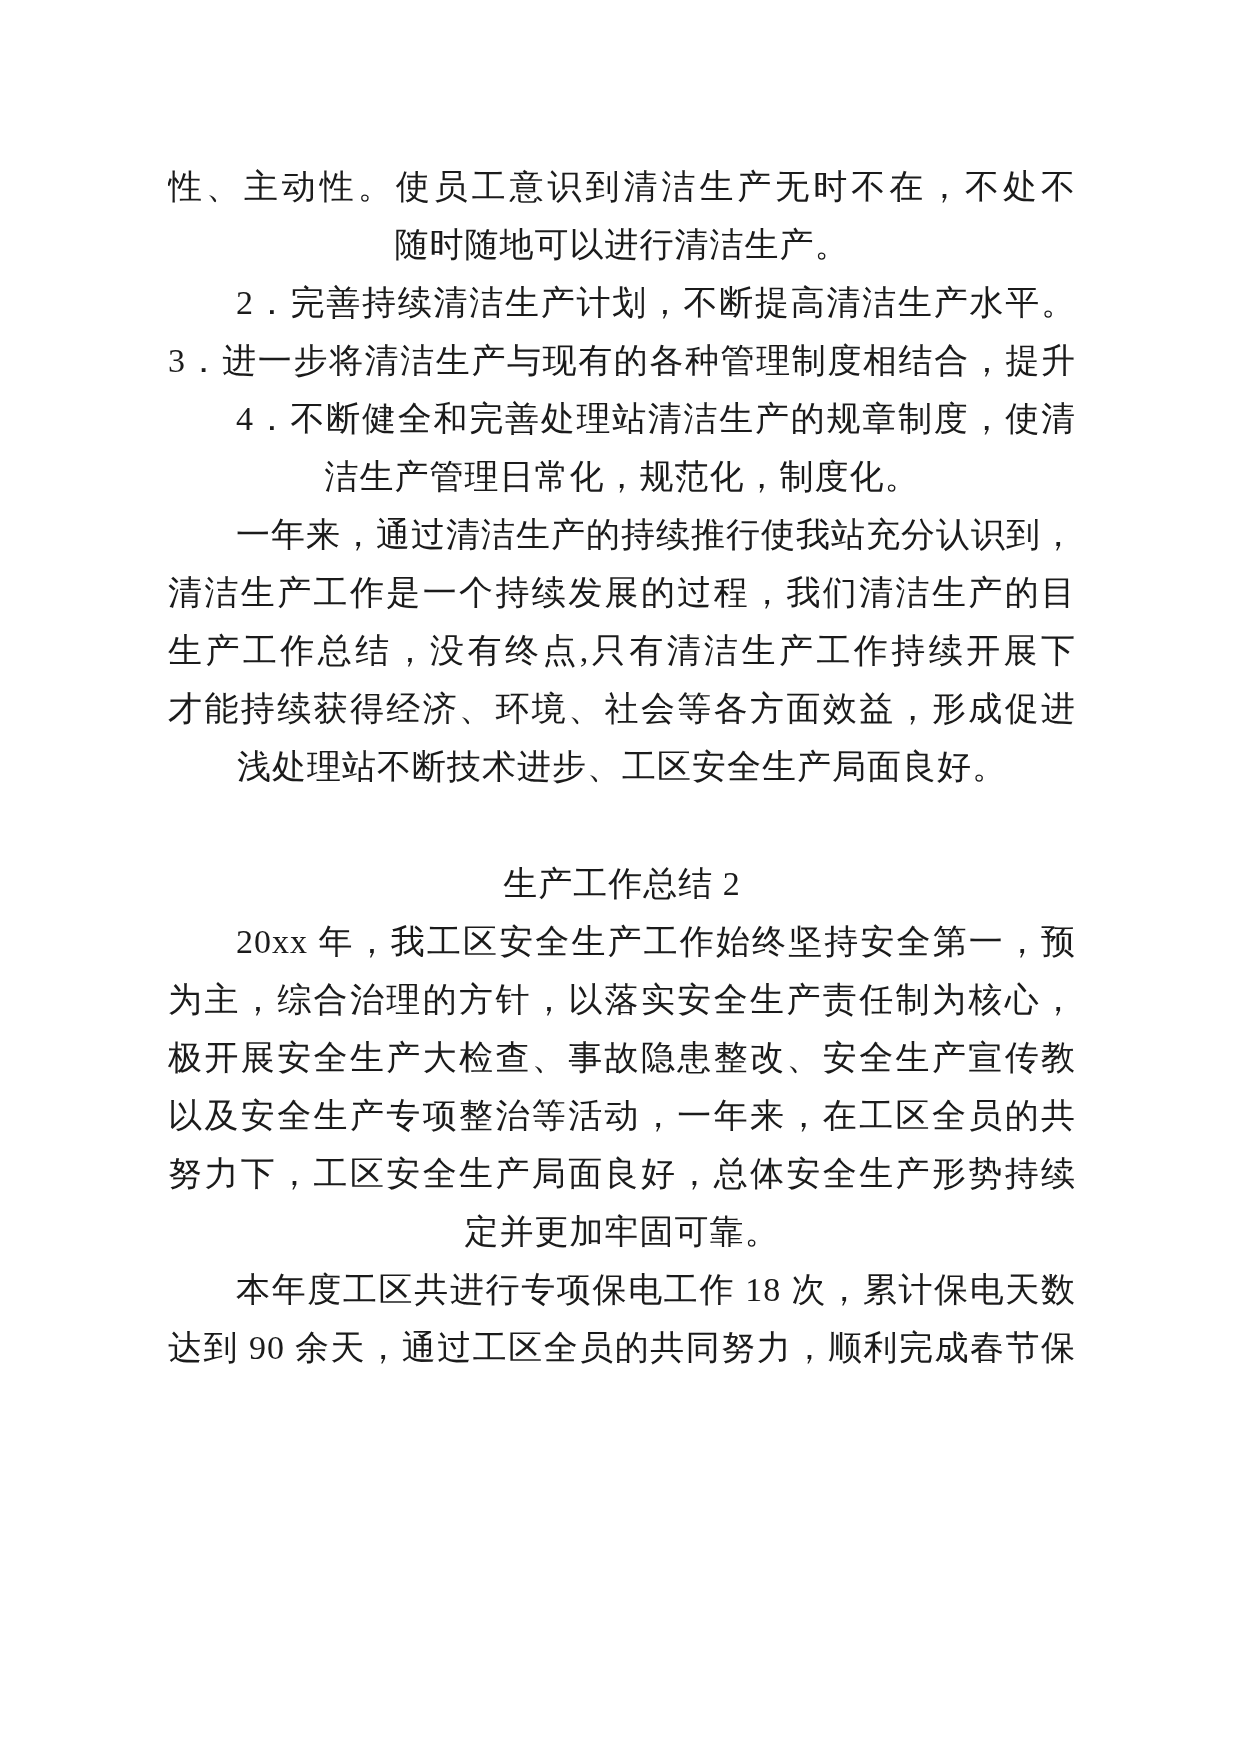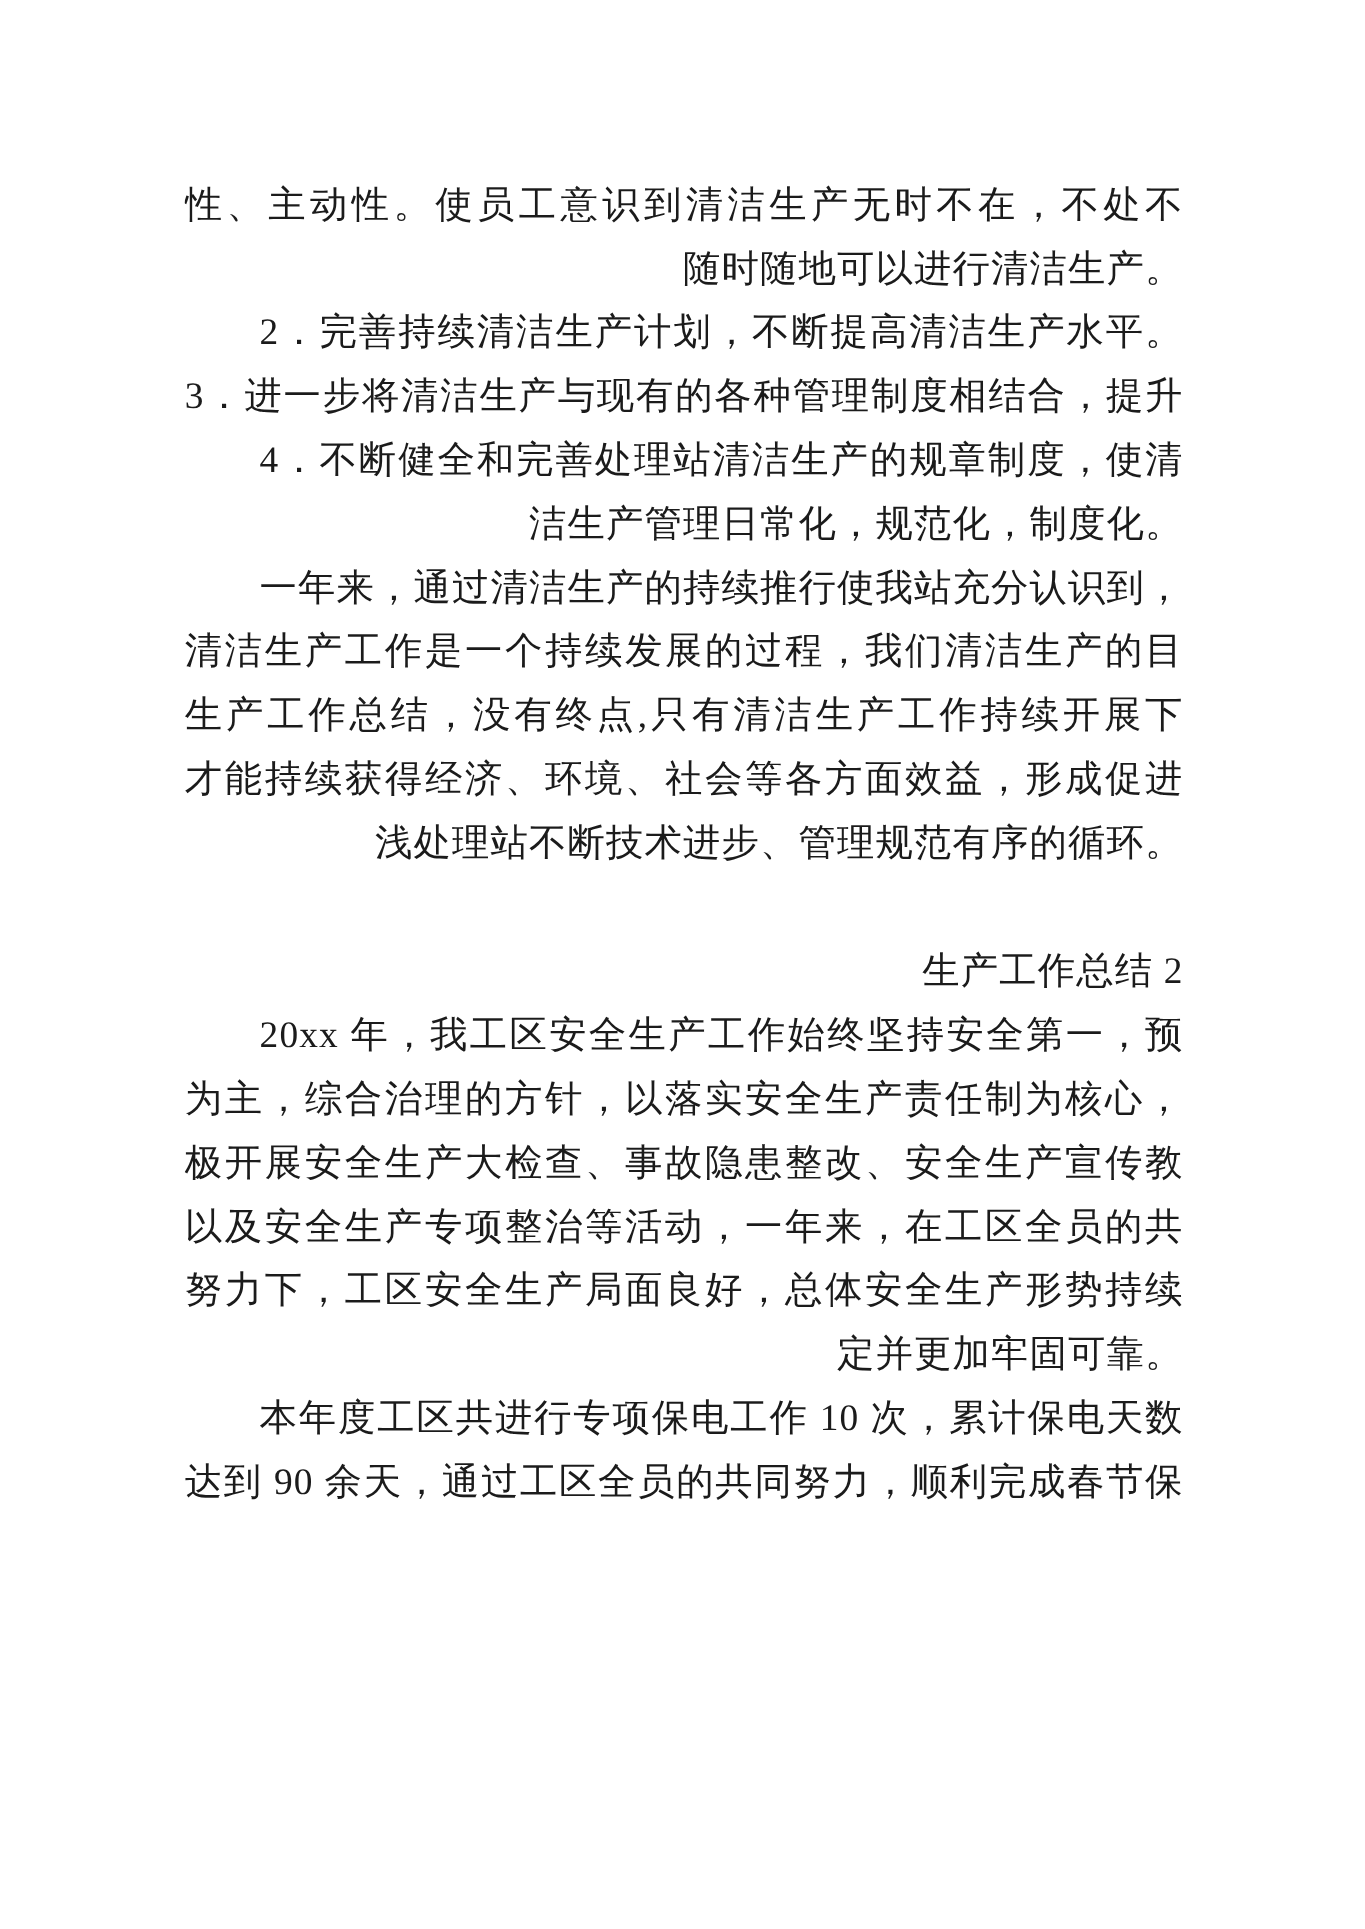--- a/index.html
+++ b/index.html
@@ -23,21 +23,21 @@
     top: 158px;
     width: 908px;
     font-size: 34px;
     line-height: 58px;
     letter-spacing: 1px;
     font-weight: 400;
   }
   .line {
     max-height: 58px;
     overflow: hidden;
-    text-align: right;
+    text-align: center;
     white-space: normal;
   }
   .line.indent {
     text-indent: 2em;
   }
   .line.fill {
     text-align: justify;
     text-align-last: justify;
     text-justify: inter-character;
   }
@@ -53,25 +53,25 @@
       <div class="line fill">性、主动性。使员工意识到清洁生产无时不在，不处不在，</div>
       <div class="line">随时随地可以进行清洁生产。</div>
       <div class="line indent fill">2．完善持续清洁生产计划，不断提高清洁生产水平。</div>
       <div class="line fill">3．进一步将清洁生产与现有的各种管理制度相结合，提升</div>
       <div class="line indent fill">4．不断健全和完善处理站清洁生产的规章制度，使清</div>
       <div class="line">洁生产管理日常化，规范化，制度化。</div>
       <div class="line indent fill">一年来，通过清洁生产的持续推行使我站充分认识到，</div>
       <div class="line fill">清洁生产工作是一个持续发展的过程，我们清洁生产的目标</div>
       <div class="line fill">生产工作总结，没有终点,只有清洁生产工作持续开展下去，</div>
       <div class="line fill">才能持续获得经济、环境、社会等各方面效益，形成促进克</div>
-      <div class="line">浅处理站不断技术进步、管理规范有序的循环。</div>
+      <div class="line">浅处理站不断技术进步、工区安全生产局面良好。</div>
       <div class="spacer"></div>
       <div class="line">生产工作总结 2</div>
       <div class="line indent fill">20xx 年，我工区安全生产工作始终坚持安全第一，预防</div>
       <div class="line fill">为主，综合治理的方针，以落实安全生产责任制为核心，积</div>
       <div class="line fill">极开展安全生产大检查、事故隐患整改、安全生产宣传教育</div>
       <div class="line fill">以及安全生产专项整治等活动，一年来，在工区全员的共同</div>
       <div class="line fill">努力下，工区安全生产局面良好，总体安全生产形势持续稳</div>
       <div class="line">定并更加牢固可靠。</div>
-      <div class="line indent fill">本年度工区共进行专项保电工作 10 次，累计保电天数</div>
+      <div class="line indent fill">本年度工区共进行专项保电工作 18 次，累计保电天数</div>
       <div class="line fill">达到 90 余天，通过工区全员的共同努力，顺利完成春节保</div>
     </div>
 </div>
 
 </body></html>

